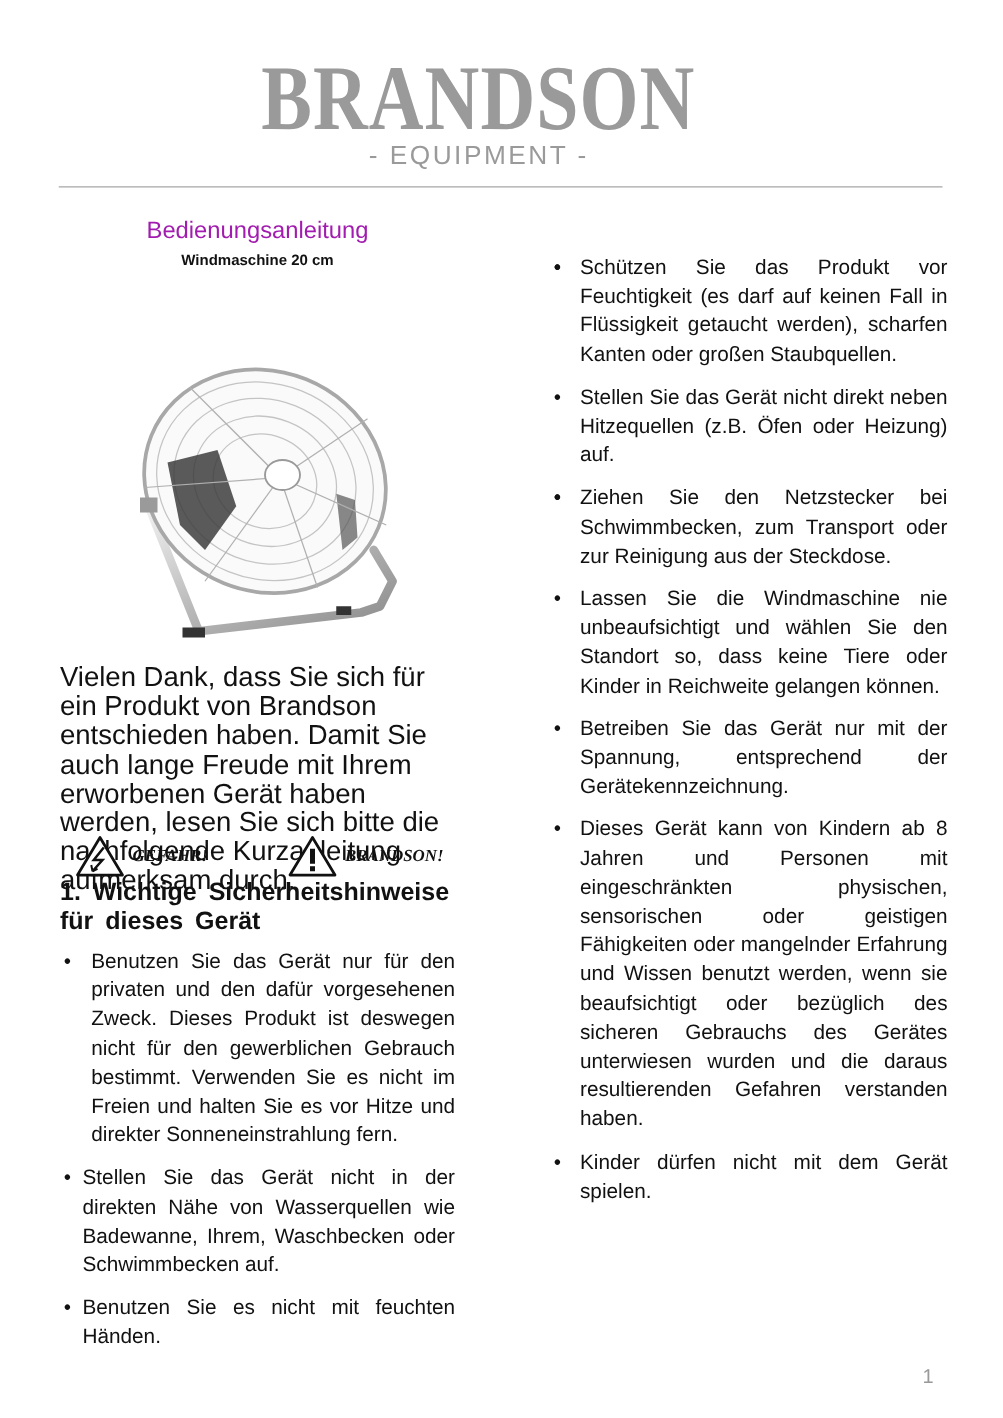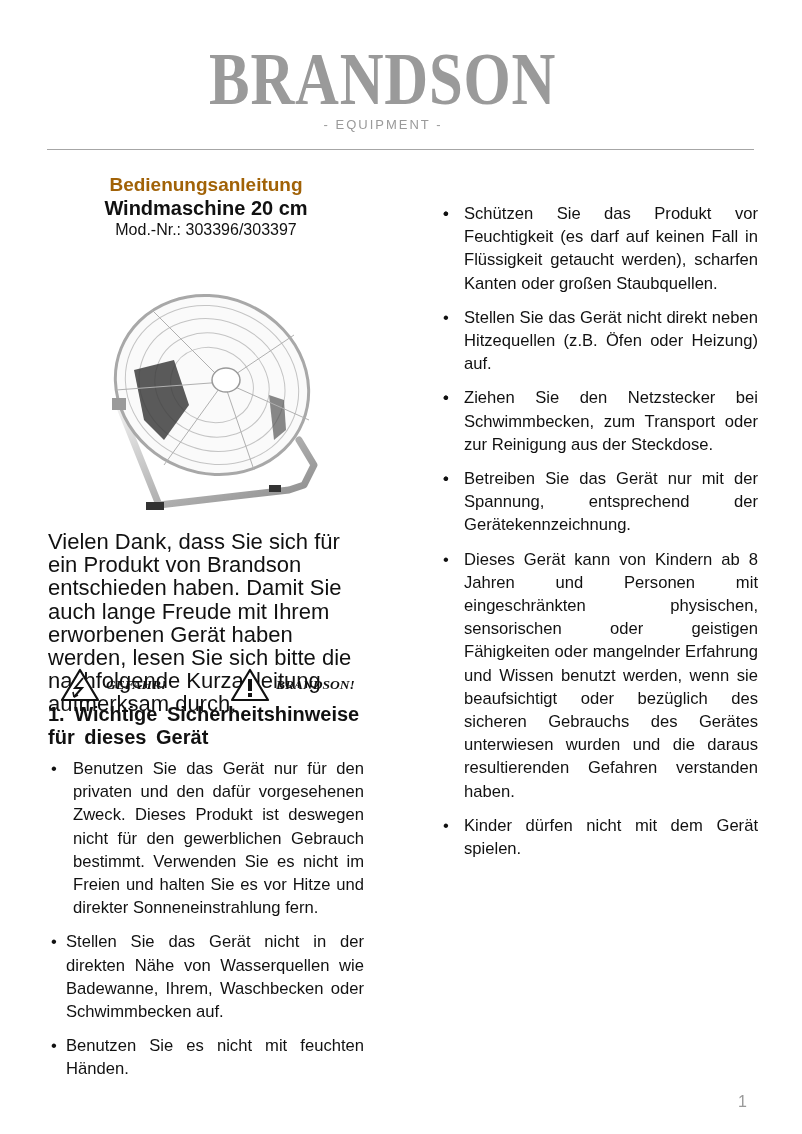--- a/index.html
+++ b/index.html
@@ -3,31 +3,31 @@
 <meta charset="utf-8">
 <style>
   html, body { margin: 0; padding: 0; background: #ffffff; }
   body { width: 802px; height: 1134px; position: relative; overflow: hidden;
          font-family: "Liberation Sans", "DejaVu Sans", sans-serif; color: #111; }
 
   .logo { position: absolute; left: 0; width: 766px; top: 44px; text-align: center; }
   .logo-brand { font-family: "Liberation Serif", "DejaVu Serif", serif; font-weight: bold;
     font-size: 74px; letter-spacing: 1px; color: #9a9a9a; line-height: 70px;
     transform: scaleX(0.82); transform-origin: center; display: inline-block; }
-  .logo-sub { font-size: 13px; letter-spacing: 2px; color: #9a9a9a; margin-top: 0px; line-height: 22px; }
+  .logo-sub { font-size: 21px; letter-spacing: 2px; color: #9a9a9a; margin-top: 0px; line-height: 22px; }
 
   .divider { position: absolute; left: 47px; width: 707px; top: 149px; height: 1px; background: #a6a6a6; }
 
   .col { position: absolute; font-size: 16.6px; line-height: 23.2px; }
   .col-left { left: 48px; width: 316px; }
   .col-right { left: 440px; width: 318px; }
 
   .title-block { position: absolute; left: 48px; width: 316px; top: 173px; text-align: center; }
-  .doc-title { font-size: 19px; font-weight: bold; color: #a16207; line-height: 24px; }
-  .product-name { font-size: 20px; font-weight: bold; line-height: 22px; }
+  .doc-title { font-size: 19px; font-weight: normal; color: #a21caf; line-height: 24px; }
+  .product-name { font-size: 12px; font-weight: bold; line-height: 22px; }
   .model-no { font-size: 16px; line-height: 22px; }
 
   .fan { position: absolute; left: 104px; top: 280px; width: 232px; height: 240px; }
 
   .intro { position: absolute; left: 48px; width: 316px; top: 530px; font-size: 22px; line-height: 23.2px; }
 
   .warnings { position: absolute; left: 60px; top: 668px; width: 300px; height: 36px; font-family: Liberation Serif, serif; }
   .warn { position: absolute; top: 0; display: flex; align-items: center; }
   .warn-label { font-size: 13.5px; font-weight: bold; font-style: italic; margin-left: 6px; }
 
@@ -47,21 +47,20 @@
 
 <div class="logo">
   <div class="logo-brand">BRANDSON</div>
   <div class="logo-sub">- EQUIPMENT -</div>
 </div>
 <div class="divider"></div>
 
 <div class="title-block">
   <div class="doc-title">Bedienungsanleitung</div>
   <div class="product-name">Windmaschine 20 cm</div>
-  <div class="model-no">Mod.-Nr.: 303396/303397</div>
 </div>
 
 <svg class="fan" viewBox="0 0 232 240" xmlns="http://www.w3.org/2000/svg">
   <defs>
     <linearGradient id="chrome" x1="0" y1="0" x2="1" y2="1">
       <stop offset="0" stop-color="#f2f2f2"></stop>
       <stop offset="0.5" stop-color="#b9b9b9"></stop>
       <stop offset="1" stop-color="#8a8a8a"></stop>
     </linearGradient>
   </defs>
@@ -148,20 +147,21 @@
     </li>
     <li>
       <span class="dot">•</span>
     </li>
     <li>
       <span class="dot">•</span>
       <span>Ziehen Sie den Netzstecker bei Schwimmbecken, zum Transport oder zur Reinigung aus der Steckdose.</span>
     </li>
     <li>
       <span class="dot">•</span>
+      <span>Lassen Sie die Windmaschine nie unbeaufsichtigt und wählen Sie den Standort so, dass keine Tiere oder Kinder in Reichweite gelangen können.</span>
     </li>
     <li>
       <span class="dot">•</span>
       <span>Betreiben Sie das Gerät nur mit der Spannung, entsprechend der Gerätekennzeichnung.</span>
     </li>
     <li>
       <span class="dot">•</span>
       <span>Dieses Gerät kann von Kindern ab 8 Jahren und Personen mit eingeschränkten physischen, sensorischen oder geistigen Fähigkeiten oder mangelnder Erfahrung und Wissen benutzt werden, wenn sie beaufsichtigt oder bezüglich des sicheren Gebrauchs des Gerätes unterwiesen wurden und die daraus resultierenden Gefahren verstanden haben.</span>
     </li>
     <li>

